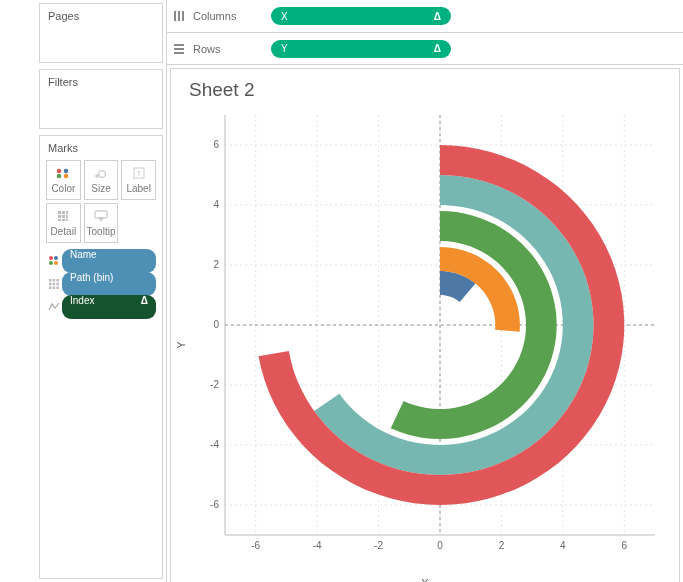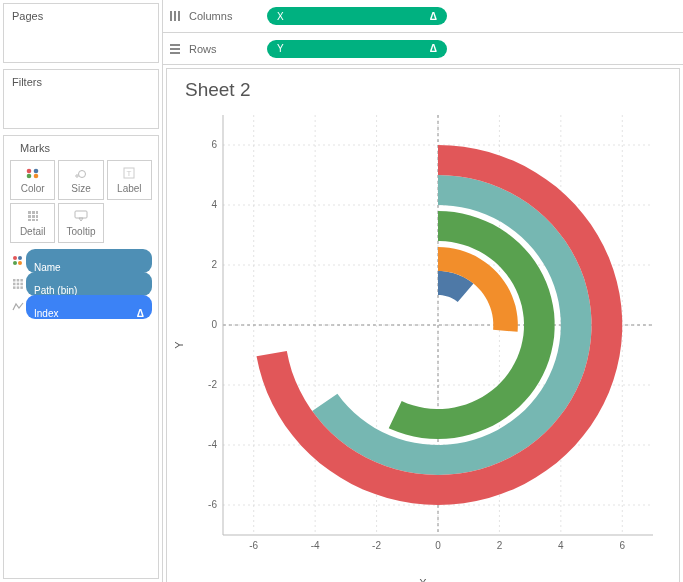--- a/index.html
+++ b/index.html
@@ -1,44 +1,44 @@
 <!DOCTYPE html>
 <html><head>
 <meta charset="utf-8">
 <style>
   * { box-sizing: border-box; margin: 0; padding: 0; font-family: "Segoe UI", Arial, sans-serif; }
   body { background: #fff; width: 683px; height: 582px; overflow: hidden; font-size: 11px; color: #555; }
-  .app { display: flex; height: 100%; }
+  .app { display: flex; height: 100%; padding-left: 36px; }
   .left { width: 163px; border-right: 1px solid #d4d4d4; display: flex; flex-direction: column; }
   .right { flex: 1; display: flex; flex-direction: column; }
 
   .card { border: 1px solid #d4d4d4; margin: 3px; background: #fff; }
   .card-title { padding: 6px 8px; font-size: 11px; color: #555; }
 
   .pages { height: 60px; }
   .filters { height: 60px; }
 
   .marks { flex: 1; padding: 0 6px 6px; }
-  .marks .card-title { padding: 6px 2px; margin-left: 8px; }
+  .marks .card-title { padding: 6px 2px; }
   .marks-select { display: flex; align-items: center; border: 1px solid #cfcfcf; height: 22px; padding: 0 4px; margin-bottom: 6px; color:#555; }
   .marks-select .sel-icon { margin-right: 4px; display:flex; }
   .marks-select .caret { color:#888; font-size:9px; }
   .marks-select .spacer { flex:1; }
 
   .marks-grid { display: grid; grid-template-columns: repeat(3, 1fr); gap: 3px; }
   .mark-btn { border: 1px solid #cfcfcf; height: 40px; display: flex; flex-direction: column; align-items: center; justify-content: center; gap: 4px; color: #787878; background:#fff; }
   .mark-btn span { font-size: 10px; }
   .mark-btn .mi { display: flex; align-items: center; justify-content: center; }
 
   .pills-area { margin-top: 8px; }
   .pill-row { display: flex; align-items: center; margin: 3px 0; height: 20px; }
   .pill-row .slot-icon { width: 16px; display:flex; justify-content:center; color:#999; }
-  .pill { flex: 1; height: 24px; border-radius: 9px; display: flex; align-items: flex-end; padding: 0 8px; font-size: 10px; color: #fff; overflow:hidden; }
+  .pill { flex: 1; height: 24px; border-radius: 9px; display: flex; align-items: flex-start; padding: 0 8px; font-size: 10px; color: #fff; overflow:hidden; }
   .pill.blue { background: #4e8fb5; }
-  .pill.teal { background: #3b82f6; }
+  .pill.teal { background: #14532d; }
   .delta { font-weight: bold; margin-left: auto; font-size:10px; }
 
   .shelves { border-bottom: 1px solid #d4d4d4; }
   .shelf { display: flex; align-items: center; height: 32px; border-top: 1px solid #d4d4d4; padding: 0 6px; gap:8px; }
   .shelf:first-child { border-top: none; }
   .shelf-label { width: 90px; display: flex; align-items: center; gap: 6px; color: #6a6a6a; }
   .shelf-icon { width:14px; display:flex; }
   .shelf-pill { width: 180px; height: 18px; border-radius: 9px; background: #00b180; color: #fff; display: flex; align-items: center; padding: 0 10px; font-size: 10px; }
 
   .viz-area { flex: 1; border: 1px solid #d4d4d4; margin: 3px; position: relative; padding: 10px 14px; }

